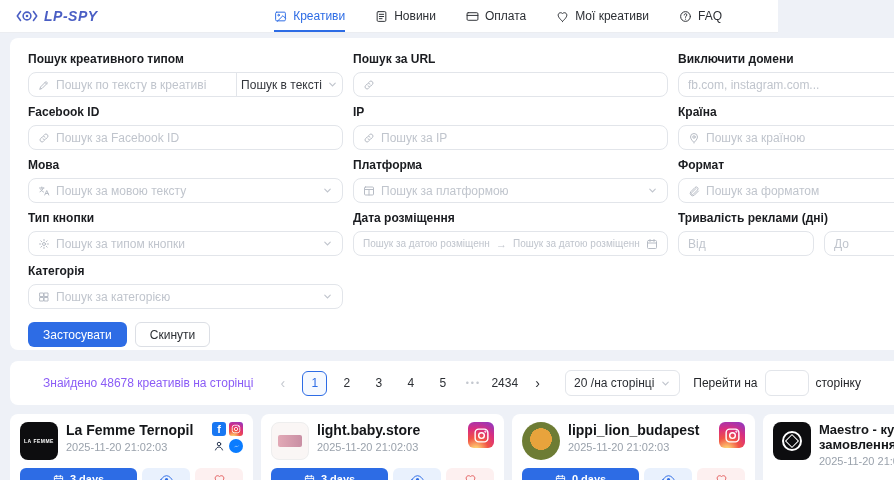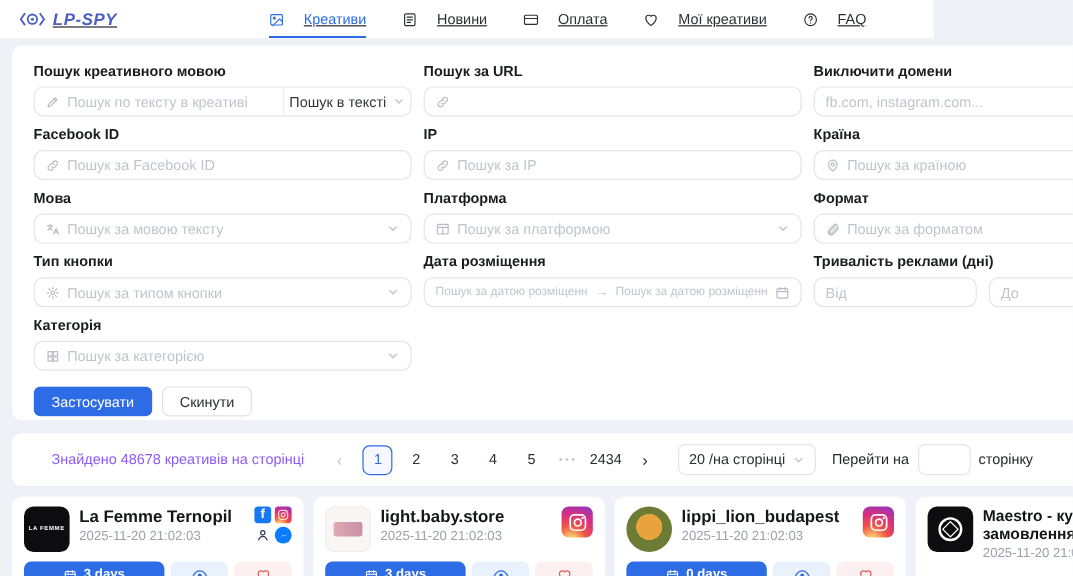--- a/index.html
+++ b/index.html
@@ -12,27 +12,26 @@
   }
   svg { display: block; }
   .ic { width: 13px; height: 13px; stroke: currentColor; fill: none; stroke-width: 2; stroke-linecap: round; stroke-linejoin: round; }
 
   
   .topbar {
     position: absolute; top: 0; left: 0; width: 778px; height: 33px;
     background: #fff; border-bottom: 1px solid #ebedf1;
     display: flex; align-items: center; justify-content: space-between;
     padding: 0 56px 0 16px;
-    text-decoration: underline;
   }
   .logo { display: flex; align-items: center; gap: 6px; color: #4a5ec4; cursor: pointer; }
   .logo .brand { font-size: 14px; font-weight: bold; font-style: italic; letter-spacing: .5px; }
   .logo svg { width: 22px; height: 14px; }
   .nav { display: flex; align-items: center; gap: 30px; height: 100%; }
-  .nav-item { display: flex; align-items: center; gap: 16px; font-size: 12px; color: #2c2f34; height: 100%; cursor: pointer; }
+  .nav-item { display: flex; align-items: center; gap: 6px; font-size: 12px; color: #2c2f34; height: 100%; cursor: pointer; }
   .nav-item .ic { width: 13px; height: 13px; stroke-width: 1.8; }
   .nav-item.active { color: #2d6ce5; box-shadow: inset 0 -2px 0 #2d6ce5; }
 
   
   .panel {
     position: absolute; top: 38px; left: 10px; width: 1001px; height: 312px;
     background: #fff; border-radius: 8px; padding: 15px 18px 14px;
   }
   .fgrid { display: grid; grid-template-columns: repeat(3, 315px); column-gap: 10px; row-gap: 9px; }
   .flabel { font-size: 12px; font-weight: 600; color: #1a1c20; margin-bottom: 6px; line-height: 13px; }
@@ -172,21 +171,21 @@
         </svg>
       <span>FAQ</span>
     </div>
   </nav>
 </header>
 
 <section class="panel">
   <div class="fgrid">
 
     <div>
-      <div class="flabel">Пошук креативного мовою</div>
+      <div class="flabel">Пошук креативного типом</div>
       <div class="control composite">
         <div class="left">
           <svg class="ic" viewBox="0 0 24 24">
               <path d="M4 20l1-4L16 5l3 3L8 19l-4 1z"></path>
               <path d="M14 7l3 3"></path>
             </svg>
           <span class="ph">Пошук по тексту в креативі</span>
         </div>
         <div class="seg">
           <span>Пошук в тексті</span>

